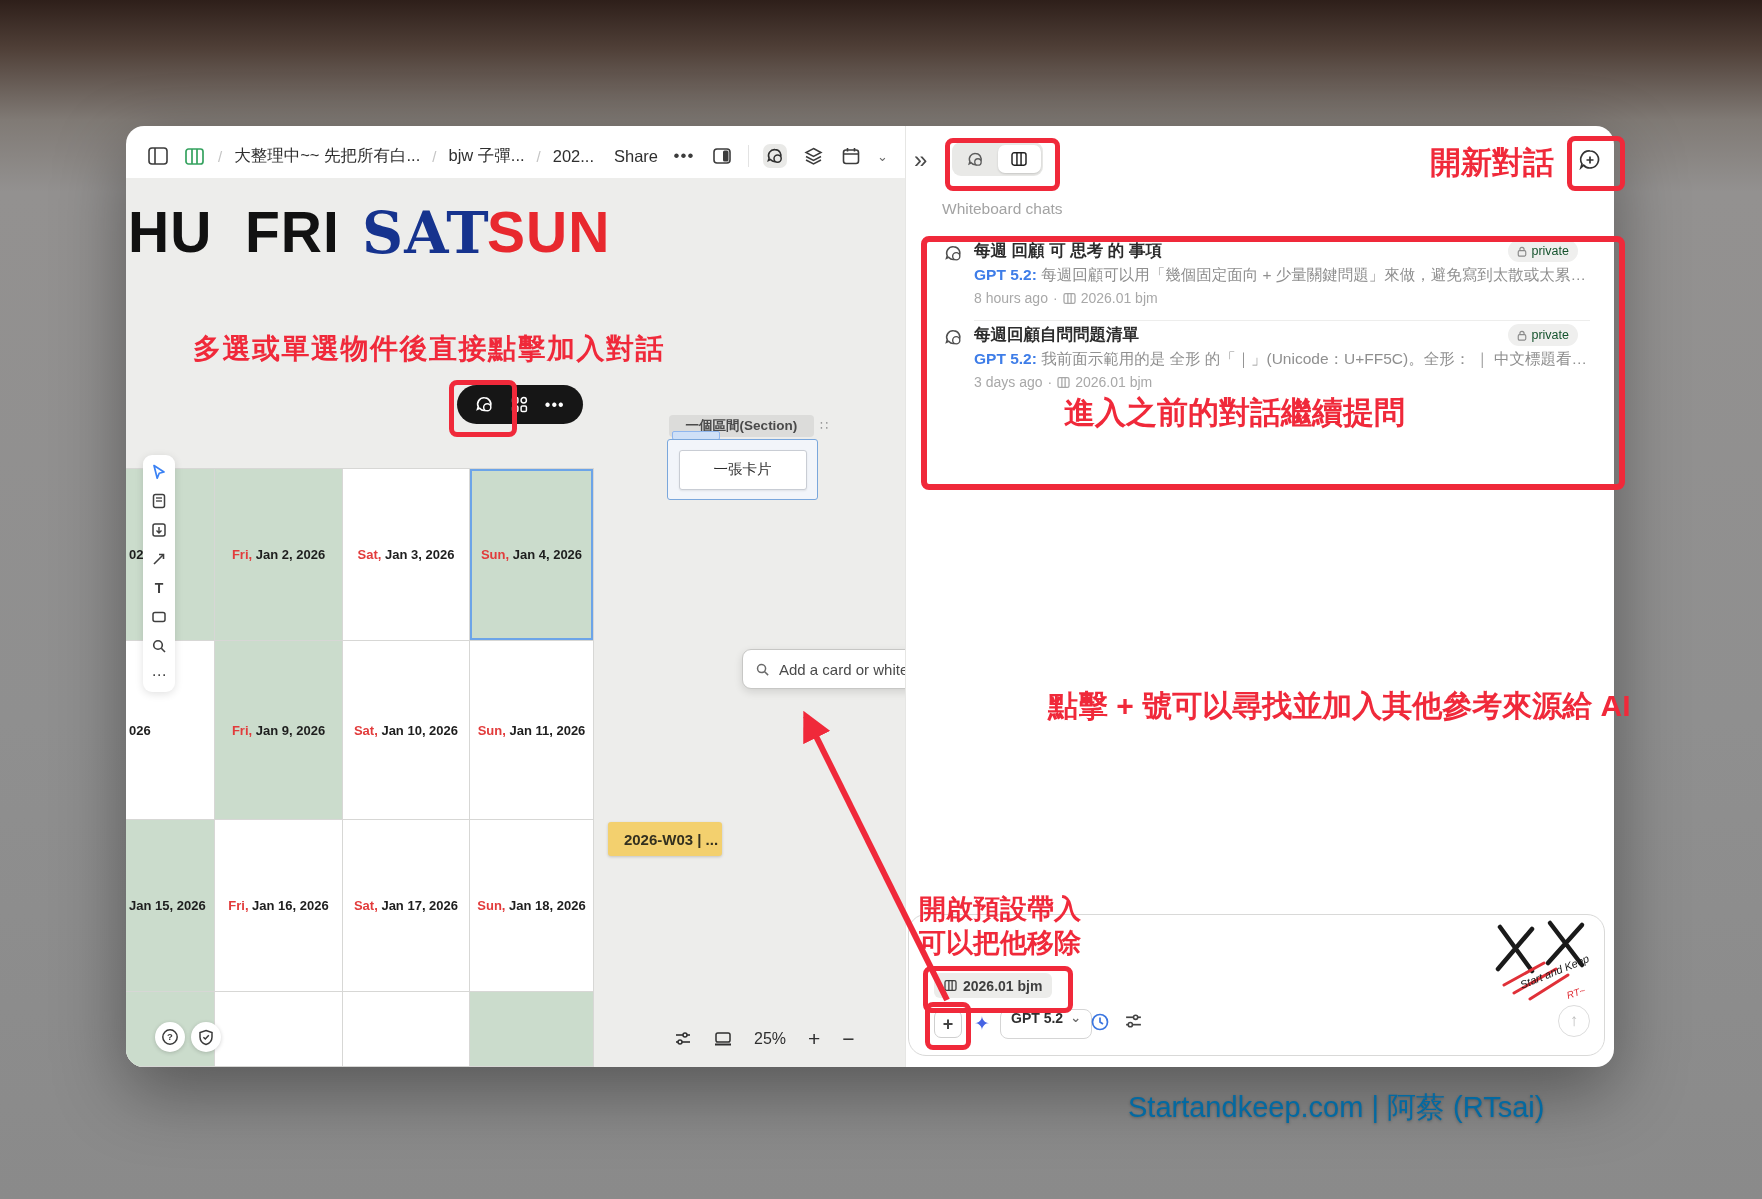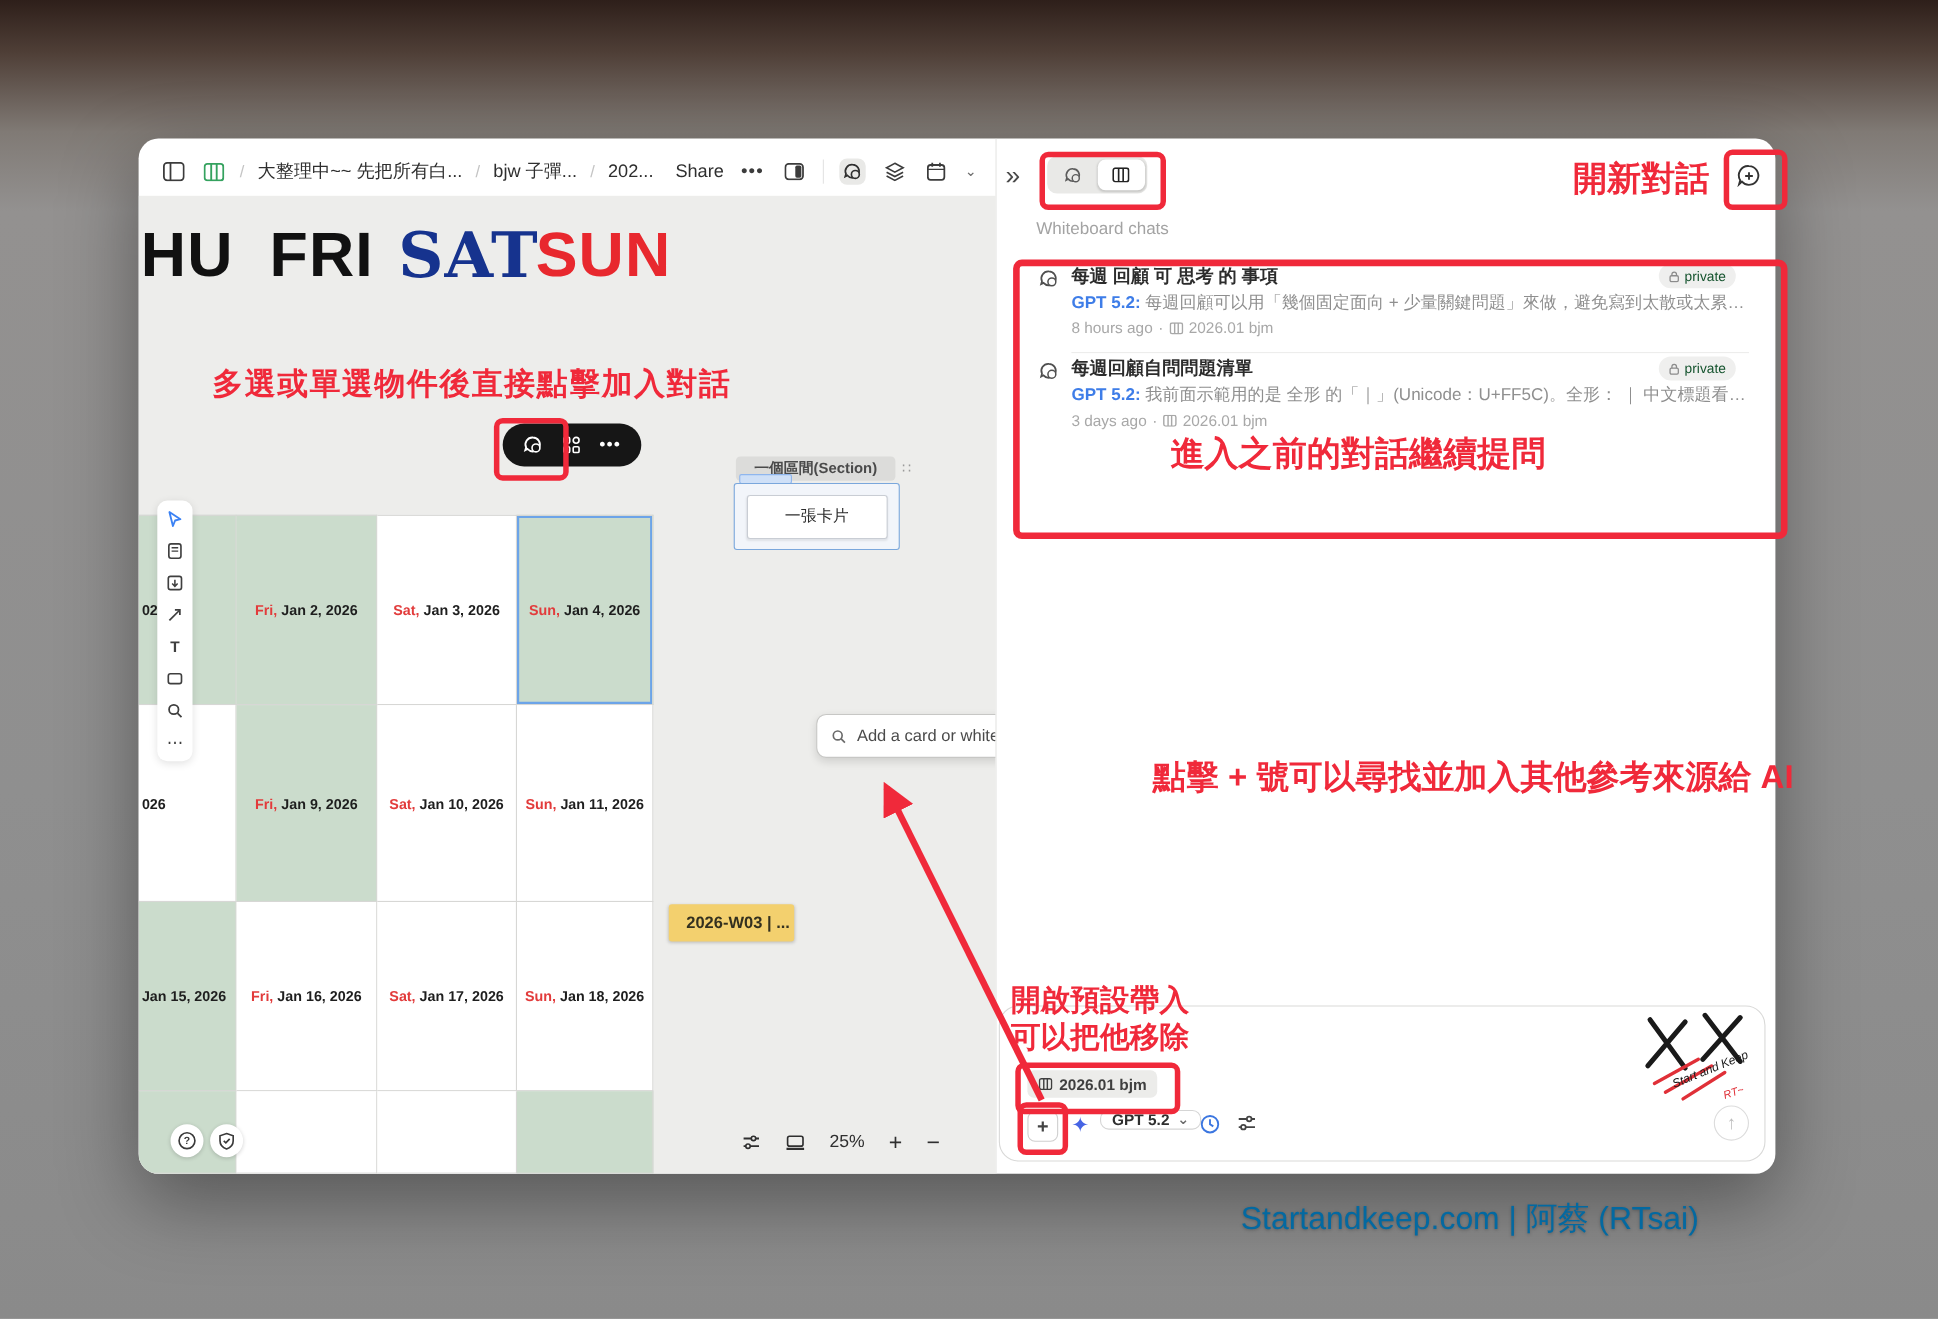--- a/index.html
+++ b/index.html
@@ -77,21 +77,21 @@
   .preview b{color:#3e7de8;font-weight:700;}
   .meta{font-size:14px;color:#a8a8a8;display:flex;align-items:center;gap:5px;}
   .chat-div{height:1px;background:#ededec;}
   
   .inputbox{left:782px;top:788px;width:697px;height:142px;border:1.5px solid #d9d9d8;border-radius:18px;background:#fff;box-sizing:border-box;}
   .chip{left:808px;top:847px;height:25px;background:#ececea;border-radius:6px;display:flex;align-items:center;gap:6px;padding:0 10px;
     font-size:14px;color:#3f3f3f;font-weight:600;}
   .plusbtn{left:808px;top:884px;width:28px;height:28px;border:1.5px solid #cfcfcf;border-radius:7px;box-sizing:border-box;
     display:flex;align-items:center;justify-content:center;color:#444;font-size:18px;font-weight:600;}
   .sparkle{left:848px;top:886px;color:#4664e4;font-size:19px;}
-  .gptpill{left:874px;top:883px;height:18px;border:1.5px solid #d5d5d5;border-radius:8px;display:flex;align-items:center;gap:7px;
+  .gptpill{left:874px;top:883px;height:30px;border:1.5px solid #d5d5d5;border-radius:8px;display:flex;align-items:flex-start;gap:7px;
     padding:0 10px;font-size:14px;color:#2f2f2f;font-weight:600;background:#fff;box-sizing:border-box;}
   .sendbtn{left:1432px;top:879px;width:32px;height:32px;border:1.5px solid #dcdcdc;border-radius:50%;box-sizing:border-box;
     display:flex;align-items:center;justify-content:center;color:#bdbdbd;font-size:17px;}
   
   .rbox{border:5px solid #f0293a;border-radius:8px;z-index:50;}
   .rtext{color:#f0293a;font-weight:800;white-space:nowrap;z-index:50;}
   .watermark{left:1128px;top:1088px;font-size:29px;font-weight:400;color:#0369a1;text-shadow:0 1px 3px rgba(0,0,0,.25);z-index:60;}
   svg{display:block;}
 </style>
 </head>

